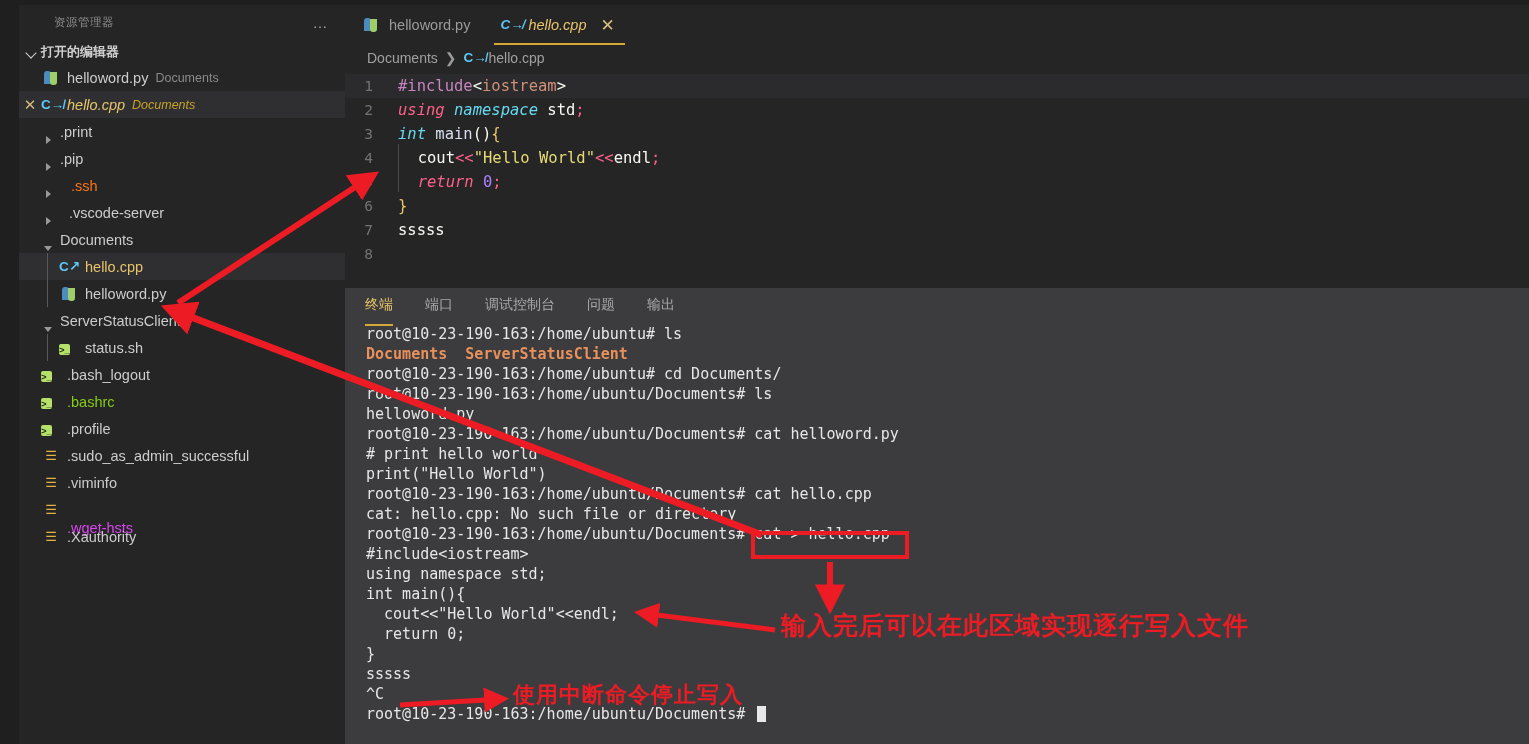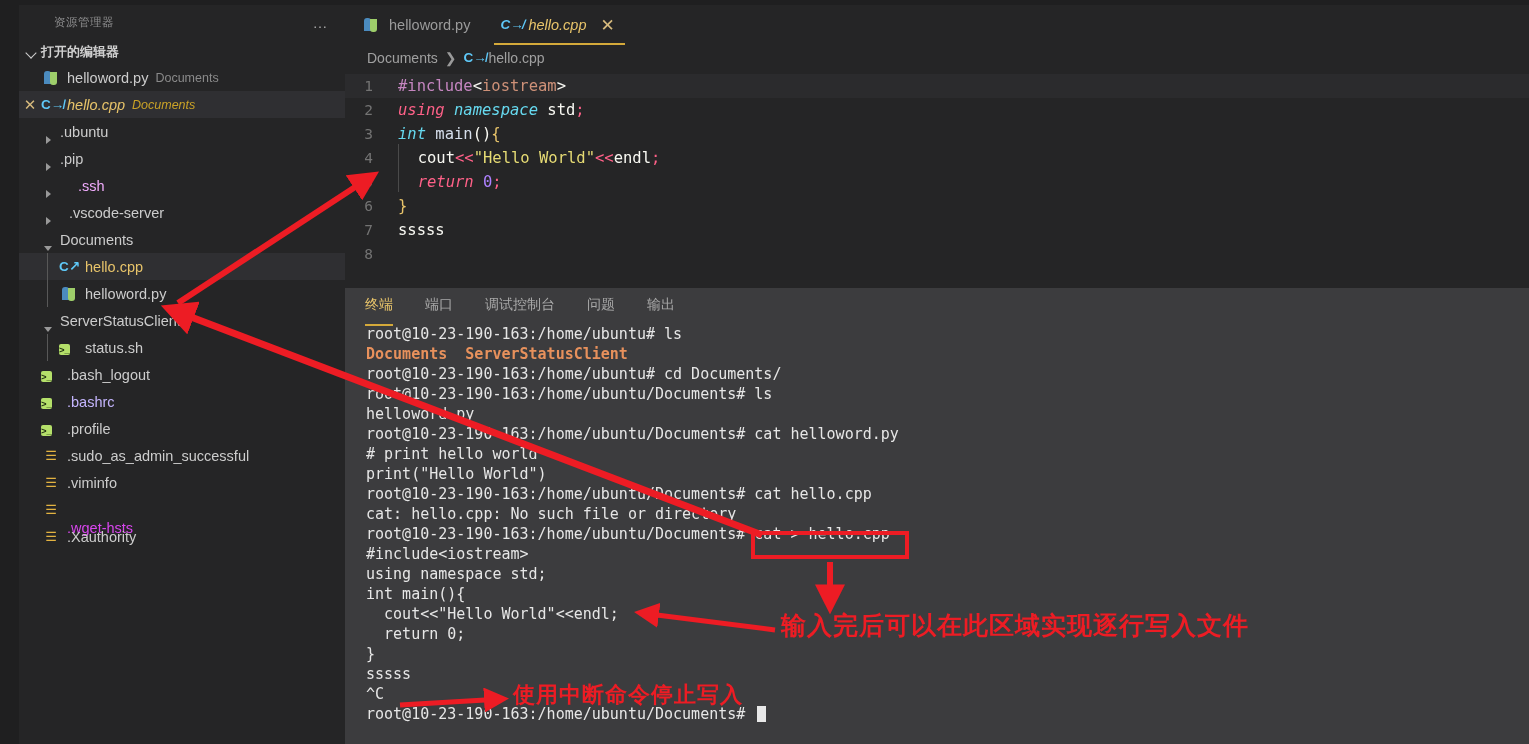--- a/index.html
+++ b/index.html
@@ -230,31 +230,31 @@
       <span class="ic ic-cpp">C↛</span>
       <span class="name cpp">hello.cpp</span>
       <span class="sub cpp">Documents</span>
     </div>
 
 
     <div id="file-tree">
         <div class="row">
           <span style="display:inline-block;width:22px;flex:0 0 22px;"></span>
           <span class="arrow-right"></span>
-          <span class="name" style="color:#ccc;margin-left:3px;">.ubuntu</span>
+          <span class="name" style="color:#ccc;margin-left:3px;">.print</span>
         </div>
         <div class="row">
           <span style="display:inline-block;width:22px;flex:0 0 22px;"></span>
           <span class="arrow-right"></span>
           <span class="name" style="color:#ccc;margin-left:3px;">.pip</span>
         </div>
         <div class="row">
           <span style="display:inline-block;width:22px;flex:0 0 22px;"></span>
           <span class="arrow-right"></span>
-          <span class="name" style="color:#f0abfc;margin-left:21px;">.ssh</span>
+          <span class="name" style="color:#f97316;margin-left:14px;">.ssh</span>
         </div>
         <div class="row">
           <span style="display:inline-block;width:22px;flex:0 0 22px;"></span>
           <span class="arrow-right"></span>
           <span class="name" style="color:#ccc;margin-left:12px;">.vscode-server</span>
         </div>
         <div class="row">
           <span style="display:inline-block;width:22px;flex:0 0 22px;"></span>
           <span class="arrow-down"></span>
           <span class="name" style="color:#ccc;margin-left:3px;">Documents</span>
@@ -283,21 +283,21 @@
           <span class="name" style="color:#ccc;">status.sh</span>
         </div>
         <div class="row">
           <span style="display:inline-block;width:22px;flex:0 0 22px;"></span>
           <span class="ic"><span class="ic-sh">&gt;_</span></span>
           <span class="name" style="color:#ccc;">.bash_logout</span>
         </div>
         <div class="row">
           <span style="display:inline-block;width:22px;flex:0 0 22px;"></span>
           <span class="ic"><span class="ic-sh">&gt;_</span></span>
-          <span class="name" style="color:#c4b5fd;">.bashrc</span>
+          <span class="name" style="color:#84cc16;">.bashrc</span>
         </div>
         <div class="row">
           <span style="display:inline-block;width:22px;flex:0 0 22px;"></span>
           <span class="ic"><span class="ic-sh">&gt;_</span></span>
           <span class="name" style="color:#ccc;">.profile</span>
         </div>
         <div class="row">
           <span style="display:inline-block;width:22px;flex:0 0 22px;"></span>
           <span class="ic ic-txt">☰</span>
           <span class="name" style="color:#ccc;">.sudo_as_admin_successful</span>

